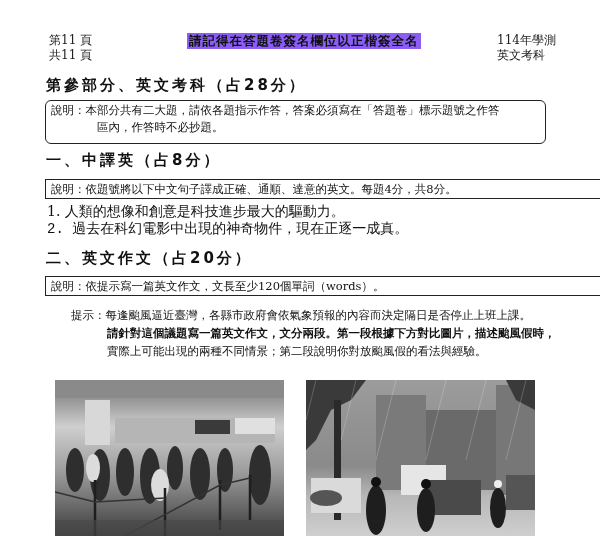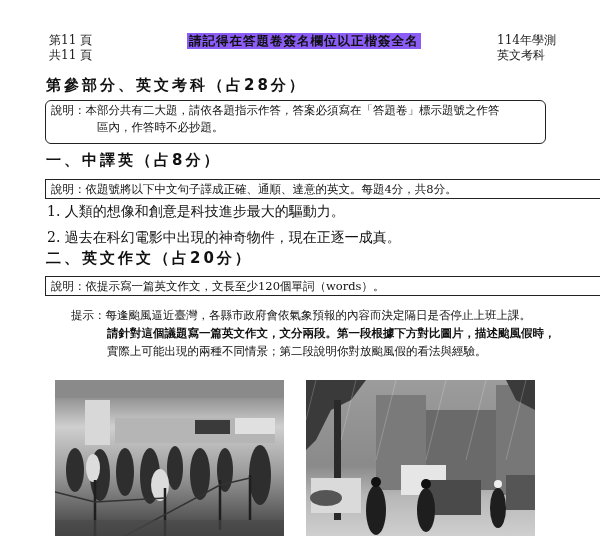--- a/index.html
+++ b/index.html
@@ -39,21 +39,21 @@
 <div class="abs sec" style="left:46px;top:151px;">一、中譯英（占8分）</div>
 
 <div class="abs box" style="left:45px;top:179px;width:581px;height:20px;">
   <span>說明：</span><span>依題號將以下中文句子譯成正確、通順、達意的英文。每題4分，共8分。</span>
 </div>
 
 <div class="abs item" style="left:47px;top:203px;">
   <span>1.</span>
   <span>人類的想像和創意是科技進步最大的驅動力。</span>
 </div>
-<div class="abs item" style="left:47px;top:229px;">
+<div class="abs item" style="left:47px;top:221px;font-family:Liberation Mono, monospace;">
   <span>2.</span>
   <span>過去在科幻電影中出現的神奇物件，現在正逐一成真。</span>
 </div>
 
 <div class="abs sec" style="left:46px;top:249px;">二、英文作文（占20分）</div>
 
 <div class="abs box" style="left:45px;top:276px;width:557px;height:20px;">
   <span>說明：</span><span>依提示寫一篇英文作文，文長至少120個單詞（words）。</span>
 </div>
 

